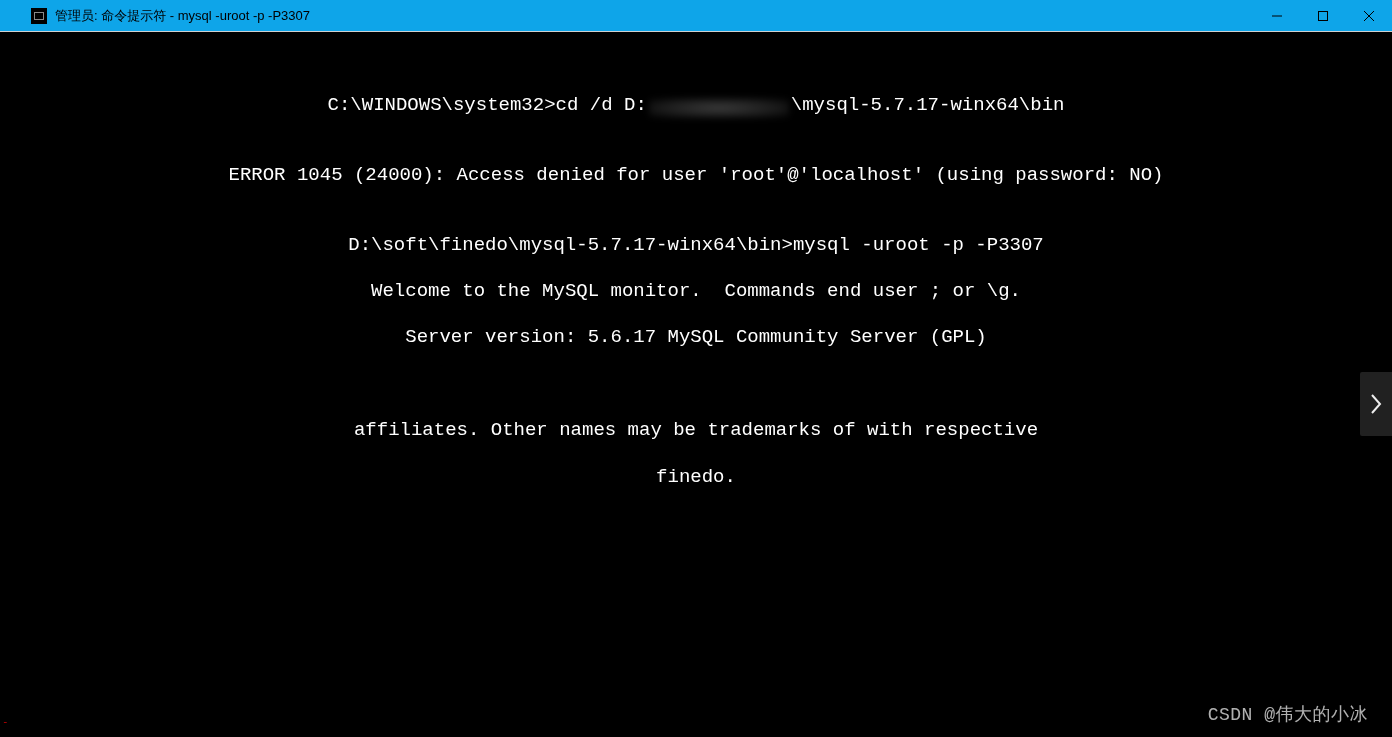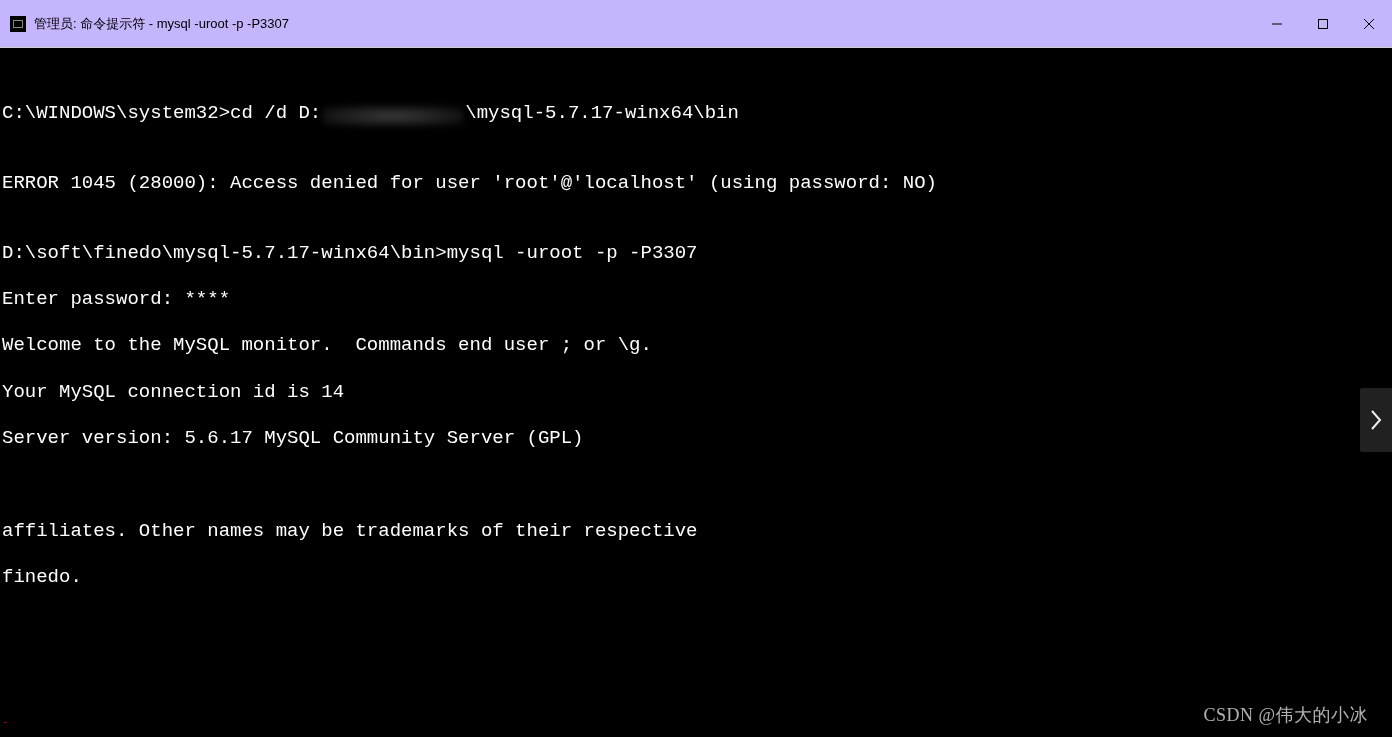--- a/index.html
+++ b/index.html
@@ -1,31 +1,31 @@
 <!DOCTYPE html>
 <html><head>
 <meta charset="utf-8">
 <style>
   * { margin: 0; padding: 0; box-sizing: border-box; }
   html, body { width: 1392px; height: 737px; overflow: hidden; font-family: "Segoe UI", "Microsoft YaHei", sans-serif; background: #f0f0f0; }
   .window { width: 100%; height: 100%; display: flex; flex-direction: column; background: #fff; }
-  .titlebar { height: 48px; background: #c4b5fd; display: flex; align-items: center; border-bottom: 1px solid #d0d0d0; }
+  .titlebar { height: 32px; background: #0ea5e9; display: flex; align-items: center; border-bottom: 1px solid #d0d0d0; padding-left: 21px; }
   .titlebar-icon { width: 16px; height: 16px; margin: 0 8px 0 10px; background: #000; display: flex; align-items: center; justify-content: center; }
   .titlebar-icon-inner { width: 10px; height: 8px; background: #000; border: 1px solid #888; }
   .titlebar-title { font-size: 13px; color: #000; flex: 0 0 auto; }
   .titlebar-spacer { flex: 1; }
   .win-controls { display: flex; height: 100%; }
   .win-btn { width: 46px; height: 100%; display: flex; align-items: center; justify-content: center; color: #000; }
   .win-btn svg { width: 10px; height: 10px; }
-  .terminal { flex: 1; background: #000; color: #fff; font-family: "NSimSun","SimSun","Consolas","Courier New",monospace; font-size: 19px; line-height: 23.2px; padding: 8px 2px; white-space: pre; position: relative; overflow: hidden; letter-spacing: 0px; }
+  .terminal { flex: 1; background: #000; color: #fff; font-family: "NSimSun","SimSun","Consolas","Courier New",monospace; font-size: 19px; line-height: 23.2px; padding: 16px 2px; white-space: pre; position: relative; overflow: hidden; letter-spacing: 0px; text-align: center; }
   .terminal-line { white-space: pre; }
   .blur { display:inline-block; vertical-align: bottom; width: 140px; height: 20px; background: radial-gradient(ellipse at center, #3a3a3a 0%, #1a1a1a 60%, #000 100%); filter: blur(3px); margin: 0 2px; }
   .side-arrow { position: absolute; right: 0; top: 340px; width: 32px; height: 64px; background: rgba(60,60,60,0.55); display: flex; align-items: center; justify-content: center; border-top-left-radius: 2px; border-bottom-left-radius: 2px; }
   .side-arrow svg { width: 14px; height: 22px; stroke: #eee; }
-  .watermark { position: absolute; right: 24px; bottom: 10px; color: rgba(235,235,235,0.75); font-family: Liberation Serif, serif; font-size: 18px; letter-spacing: 0.5px; }
+  .watermark { position: absolute; right: 24px; bottom: 10px; color: rgba(235,235,235,0.75); font-family: Liberation Mono, monospace; font-size: 18px; letter-spacing: 0.5px; }
   .tred { position:absolute; left:2px; bottom:4px; color:#b00; font-size:11px; font-family:monospace; }
 </style>
 </head>
 <body>
 
 <div class="window">
 
   <div class="titlebar">
     <div class="titlebar-icon">
       <div class="titlebar-icon-inner"></div>
@@ -49,30 +49,28 @@
             <line x1="10" y1="0" x2="0" y2="10" stroke="#000" stroke-width="1"></line>
           </svg>
       </div>
     </div>
   </div>
 
   <div class="terminal">
 <div class="terminal-line"><span></span></div>
 <div class="terminal-line"><span>C:\WINDOWS\system32&gt;cd /d D:</span><span class="blur"></span><span>\mysql-5.7.17-winx64\bin</span></div>
 <div class="terminal-line"><span></span></div>
-<div class="terminal-line"><span>ERROR 1045 (28000): Access denied for user 'root'@'localhost' (using password: NO)</span></div>
+<div class="terminal-line"><span>ERROR 1045 (24000): Access denied for user 'root'@'localhost' (using password: NO)</span></div>
 <div class="terminal-line"><span></span></div>
 <div class="terminal-line"><span>D:\soft\finedo\mysql-5.7.17-winx64\bin&gt;mysql -uroot -p -P3307</span></div>
-<div class="terminal-line"><span>Enter password: ****</span></div>
 <div class="terminal-line"><span>Welcome to the MySQL monitor.  Commands end user ; or \g.</span></div>
-<div class="terminal-line"><span>Your MySQL connection id is 14</span></div>
 <div class="terminal-line"><span>Server version: 5.6.17 MySQL Community Server (GPL)</span></div>
 <div class="terminal-line"><span></span></div>
 <div class="terminal-line"><span></span></div>
-<div class="terminal-line"><span>affiliates. Other names may be trademarks of their respective</span></div>
+<div class="terminal-line"><span>affiliates. Other names may be trademarks of with respective</span></div>
 <div class="terminal-line"><span>finedo.</span></div>
 <div class="terminal-line"><span></span></div>
 
 <div class="terminal-line"><span></span></div>
 
 
 
 
     <div class="side-arrow">
       <svg viewBox="0 0 14 22" fill="none">

